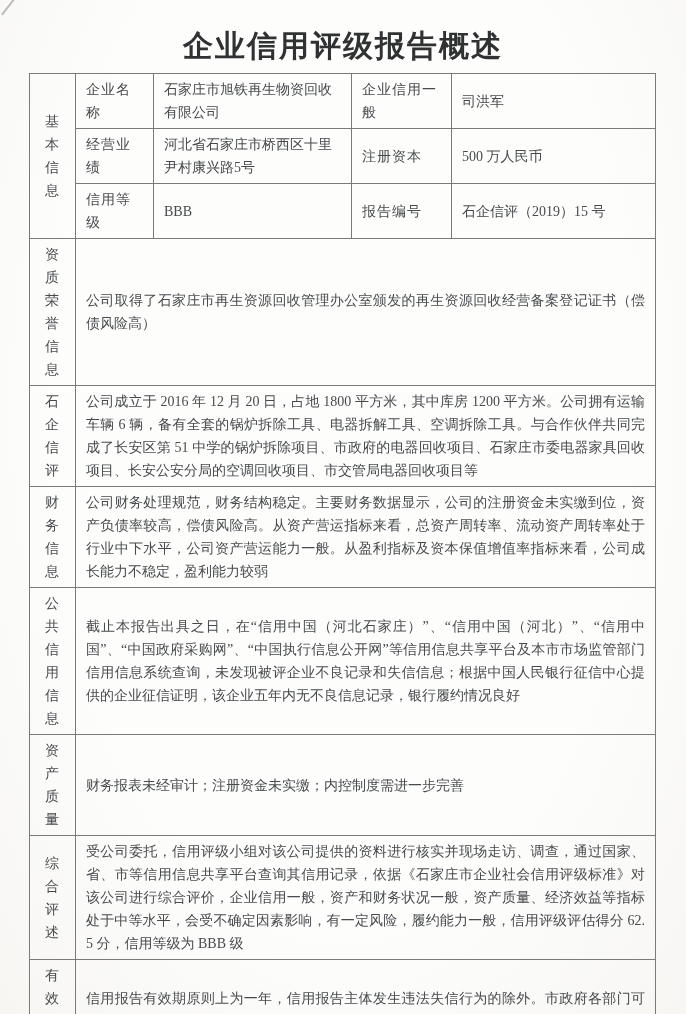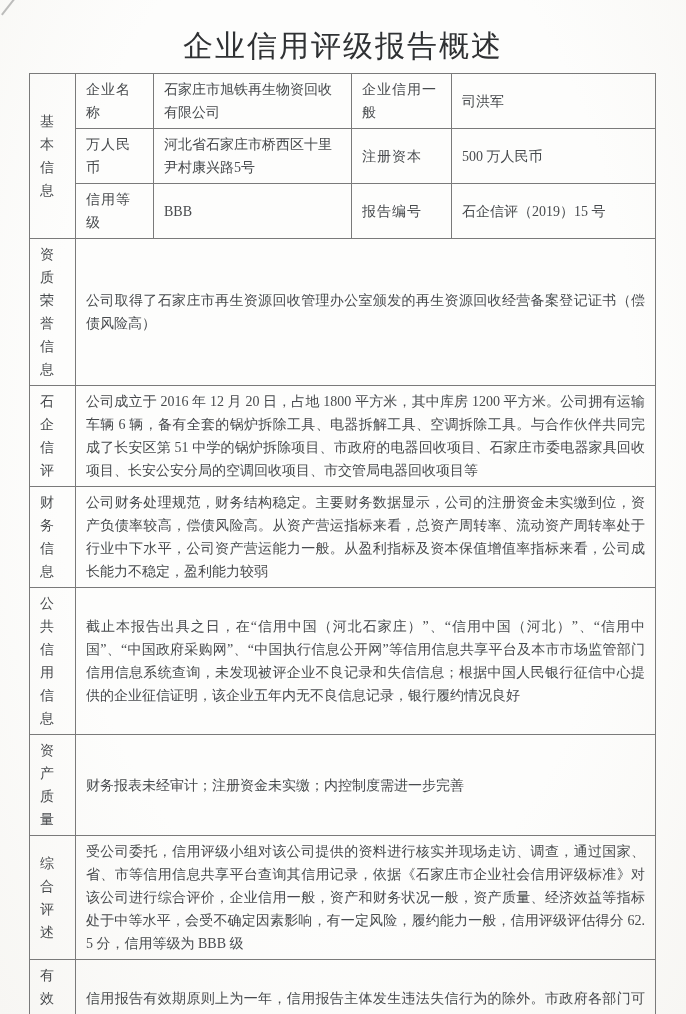--- a/index.html
+++ b/index.html
@@ -14,38 +14,39 @@
       radial-gradient(ellipse at 50% 40%, #fdfdfc 60%, #f7f6f3 100%);
     overflow:hidden;
     color:#474a4d;
   }
   .corner-artifact{
     position:absolute;left:7px;top:-3px;width:2px;height:20px;
     background:#9b9b9b;transform:rotate(38deg);opacity:.65;
   }
   .doc-title{
     position:absolute;top:26px;left:0;width:100%;
-    text-align:center;font-size:30px;font-weight:400;
+    text-align:center;font-size:30px;font-weight:700;
     letter-spacing:2px;color:#2f3133;
   }
   table.report{
     position:absolute;left:29px;top:73px;
     border-collapse:collapse;table-layout:fixed;
     width:626px;
   }
   table.report td{
     border:1px solid #7a7a7a;
     vertical-align:middle;
     font-size:14px;
     line-height:23px;
     color:#474a4d;
     padding:4px 10px;
     word-break:break-all;
   }
   td.sec-label{
+    text-align:center;
     padding:2px 6px;
     font-size:15px;
     color:#3e4144;
     line-height:22px;
     letter-spacing:1px;
   }
   td.fld-label{
     font-size:14px;color:#3e4144;letter-spacing:1px;
   }
   td.content{ text-align:justify; }
@@ -69,21 +70,21 @@
 
     <tbody>
         <tr style="height:47px">
       <td class="sec-label" rowspan="3">基本信息</td>
       <td class="fld-label">企业名称</td>
       <td>石家庄市旭铁再生物资回收有限公司</td>
       <td class="fld-label">企业信用一般</td>
       <td>司洪军</td>
     </tr>
     <tr style="height:44px">
-      <td class="fld-label">万人民币</td>
+      <td class="fld-label">经营业绩</td>
       <td>河北省石家庄市桥西区十里尹村康兴路5号</td>
       <td class="fld-label">注册资本</td>
       <td>500 万人民币</td>
     </tr>
     <tr style="height:29px">
       <td class="fld-label">信用等级</td>
       <td>BBB</td>
       <td class="fld-label">报告编号</td>
       <td>石企信评（2019）15 号</td>
     </tr>

